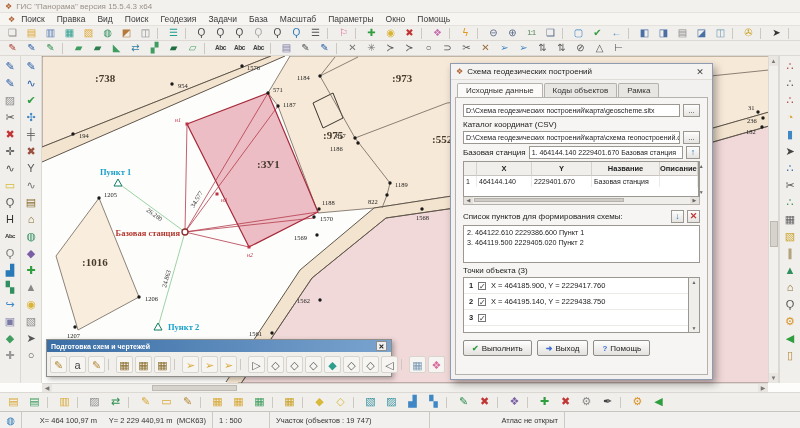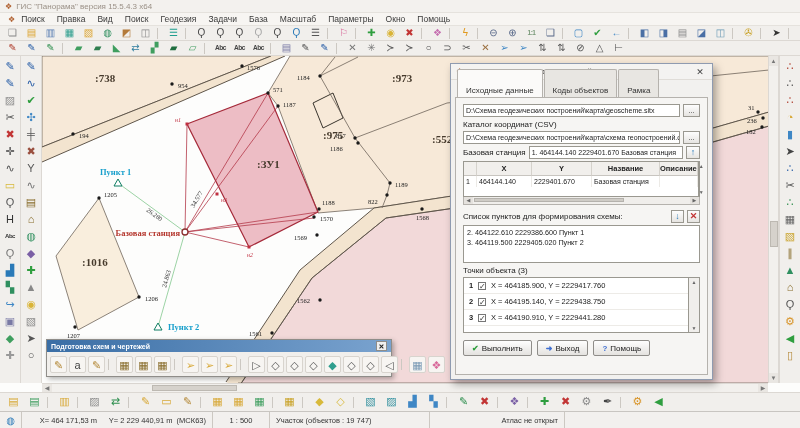--- a/index.html
+++ b/index.html
@@ -50,21 +50,21 @@
   #floatbar .fttl .fx{margin-left:auto;width:11px;height:10px;background:#efefef;color:#222;font-size:7px;line-height:10px;text-align:center;border:1px solid #8f8d89}
   #floatbar .frow{height:24px;display:flex;align-items:center;padding:0 2px}
   #floatbar .ticon{width:17px;height:17px;line-height:16px;font-size:11px;border:1px solid #d8d4ce;border-radius:2px;background:#f7f5f2;margin:0 1px}
 
   
   #dialog{position:absolute;left:450px;top:63px;width:263px;height:317px;background:#f2f1ef;border:1px solid #8f9bb0;box-shadow:3px 4px 8px rgba(0,0,0,.35);z-index:6;font-size:8px;color:#222}
   .dttl{height:16px;display:flex;align-items:center;gap:4px;padding:0 5px;background:#f4f3f1;border-bottom:1px solid #e0ddd8}
   .dttl .dtxt{font-size:8px;color:#222}
   .dttl .dx{margin-left:auto;width:14px;text-align:center;font-size:9px;color:#444}
   .tabs{display:flex;align-items:flex-end;height:17px;padding:2px 6px 0;gap:1px}
-  .tab{font-size:8px;padding:16px 8px 2px;border:1px solid #b5b2ad;border-bottom:none;background:#e8e6e2;border-radius:2px 2px 0 0;color:#333}
+  .tab{font-size:8px;padding:2px 8px 2px;border:1px solid #b5b2ad;border-bottom:none;background:#e8e6e2;border-radius:2px 2px 0 0;color:#333}
   .tab.active{background:#fbfaf9;position:relative;top:1px;padding-bottom:3px}
   .dpage{position:absolute;left:4px;right:4px;top:33px;bottom:4px;border:1px solid #b5b2ad;background:#f6f5f3;padding:6px 7px}
   .dlabel{font-size:8px;margin:3px 0 2px}
   .frow2{display:flex;gap:3px;align-items:center;margin-bottom:2px}
   .dinput{flex:1;height:13px;background:#fff;border:1px solid #9a9890;font-size:7px;line-height:11px;padding:0 2px;white-space:nowrap;overflow:hidden}
   .dotsbtn{width:17px;height:13px;border:1px solid #9a9890;background:linear-gradient(#fdfdfd,#e6e4e1);font-size:7px;line-height:11px;text-align:center}
   .upbtn{width:14px;height:13px;border:1px solid #9a9890;background:linear-gradient(#fdfdfd,#e6e4e1);color:#2a7ab8;font-size:9px;line-height:11px;text-align:center;font-weight:bold}
   .minibtn{width:13px;height:13px;border:1px solid #9a9890;background:linear-gradient(#fdfdfd,#e6e4e1);font-size:9px;line-height:11px;text-align:center;font-weight:bold}
 
   .dtablewrap{display:flex;margin-top:2px}
@@ -488,21 +488,20 @@
               <div>
                 <div class="cb">✓</div>
               </div>
               <div>X = 464195.140, Y = 2229438.750</div>
             </div>
             <div class="prow">
               <div class="num">3</div>
               <div>
                 <div class="cb">✓</div>
               </div>
-              <div>X = 464190.910, Y = 2229441.280</div>
             </div>
           </div>
         <div class="vstrip">
           <div class="a" style="top:0">▲</div>
           <div class="a" style="bottom:0">▼</div>
         </div>
       </div>
 
       <div class="btnrow">
         <div class="dbtn">
@@ -562,27 +561,27 @@
       <span class="ticon" style="color: rgb(47, 158, 63);">◀</span>
     </div>
 
   <div id="statusbar">
     <div class="sseg" style="width:22px;justify-content:center">
         <span class="globe-ic">◍</span>
       </div>
     <div class="sseg" style="width:191px">
       <span class="gap"></span>
       <span>X=</span>&nbsp;
-      <span>464 171,53 m</span>
+      <span>464 100,97 m</span>
       <span class="gap"></span>
       <span>Y=</span>&nbsp;
       <span>2 229 440,91 m</span>&nbsp;&nbsp;
       <span>(МСК63)</span>
     </div>
-    <div class="sseg" style="width:57px;justify-content:center">
+    <div class="sseg" style="width:57px;justify-content:flex-start">
         <span>1 : 500</span>
       </div>
     <div class="sseg" style="width:160px">
         <span>Участок   (объектов : 19 747)</span>
       </div>
     <div class="sseg" style="width:135px;justify-content:flex-end">
         <span>Атлас не открыт</span>
       </div>
   </div>
 

